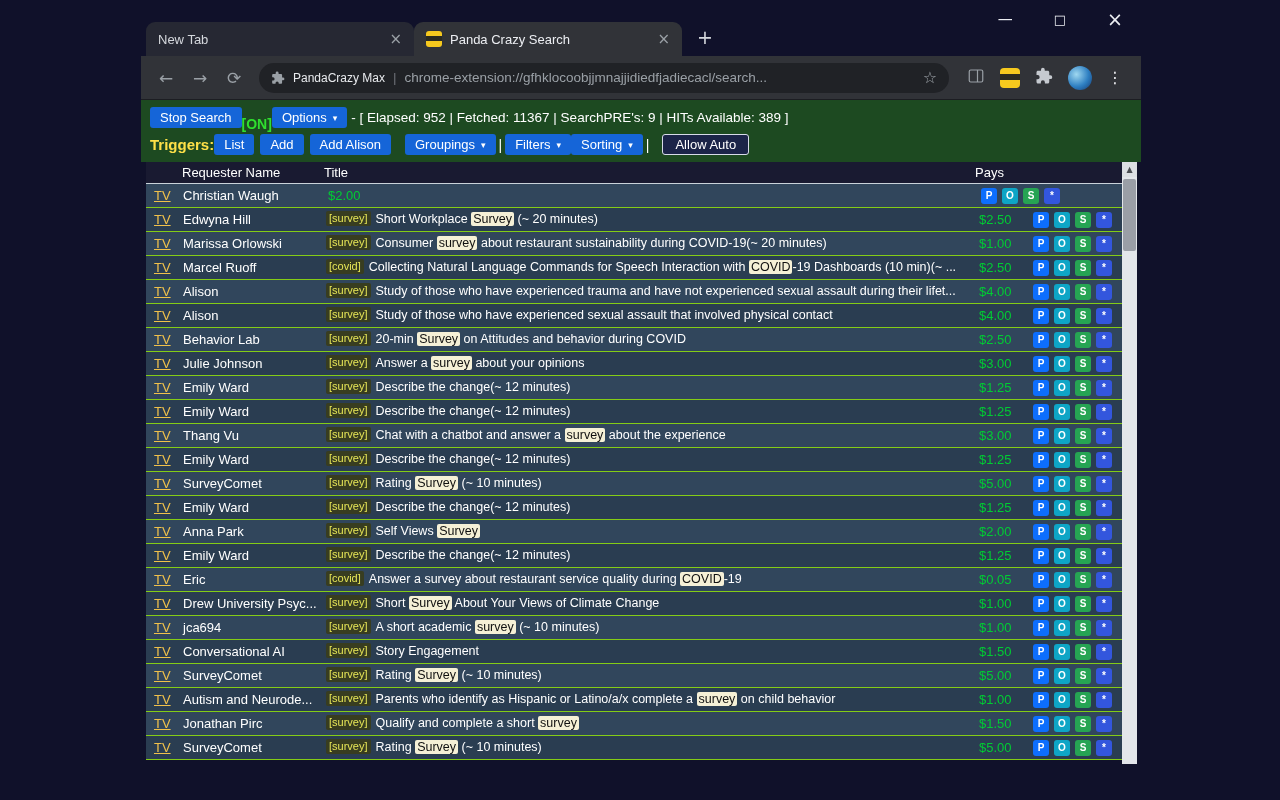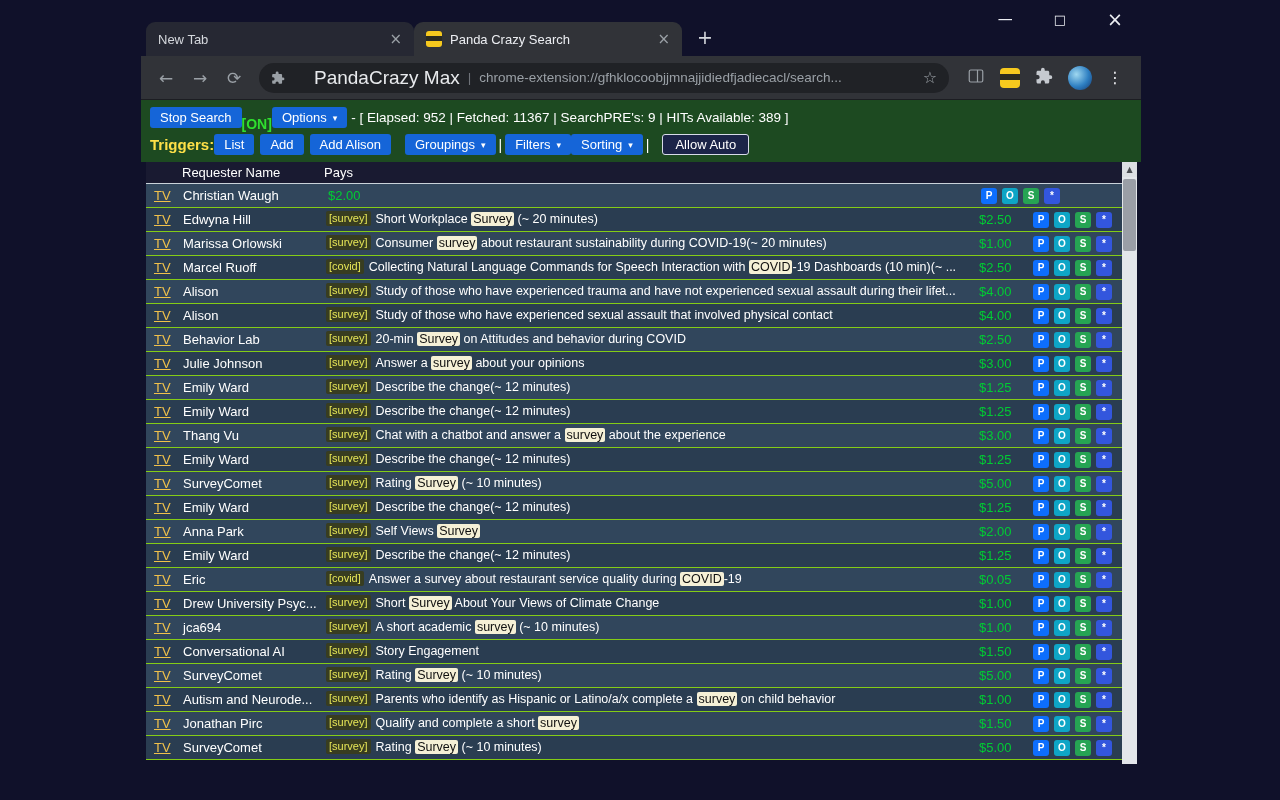--- a/index.html
+++ b/index.html
@@ -32,21 +32,21 @@
   .wc-close{font-size:19px;}
 
   
   .toolbar{height:44px;background:#313338;display:flex;align-items:center;padding:0 10px;gap:4px;
            border-bottom:1px solid #1c1d22;box-sizing:border-box;}
   .navicon{color:#9aa0a6;font-size:17px;width:30px;text-align:center;cursor:pointer;}
   .addressbar{flex:1;height:30px;background:#202226;border-radius:15px;display:flex;align-items:center;
               padding:0 12px;gap:8px;min-width:0;margin:0 6px;}
   .addr-ext-icon{width:14px;height:14px;flex:0 0 14px;}
   .addr-ext-icon svg{width:14px;height:14px;fill:#9aa0a6;}
-  .addr-name{color:#e8eaed;font-size:19px;white-space:nowrap;margin-left:21px;}
+  .addr-name{color:#e8eaed;font-size:12px;white-space:nowrap;}
   .addr-sep{color:#6e7177;font-size:13.5px;}
   .addr-url{color:#9aa0a6;font-size:13.5px;white-space:nowrap;overflow:hidden;flex:1;}
   .addr-star{color:#9aa0a6;font-size:16px;cursor:pointer;}
   .tool-right{display:flex;align-items:center;gap:15px;padding:0 8px;}
   .sidepanel-icon svg{width:18px;height:18px;stroke:#9aa0a6;fill:none;stroke-width:1.6;}
   .pc-ext-icon{width:20px;height:20px;border-radius:4px;cursor:pointer;
       background:linear-gradient(180deg,#f6c91e 0 32%,#2b2b20 32% 62%,#f6c91e 62% 100%);}
   .puzzle-icon svg{width:18px;height:18px;fill:#c5c9cf;}
   .avatar{width:24px;height:24px;border-radius:50%;cursor:pointer;
       background:radial-gradient(circle at 35% 35%,#9fd8f0,#2e7fc2 55%,#173f77 95%);}
@@ -198,20 +198,21 @@
       <span class="divider">|</span>
       <button class="allow-auto">Allow Auto</button>
     </div>
   </div>
 
 
   <div class="tablewrap">
     <div class="thead">
       <div class="th"></div>
       <div class="th">Requester Name</div>
+      <div class="th">Title</div>
       <div class="th">Pays</div>
       <div class="th"></div>
     </div>
     <div id="table-body">
         <div class="trow odd">
           <span class="tv-link">TV</span>
           <div class="cell req">Christian Waugh</div>
           <div class="cell pays">$2.00</div>
           <div class="cell actions">
             <span class="abtn" style="background: rgb(13, 110, 253);">P</span>

